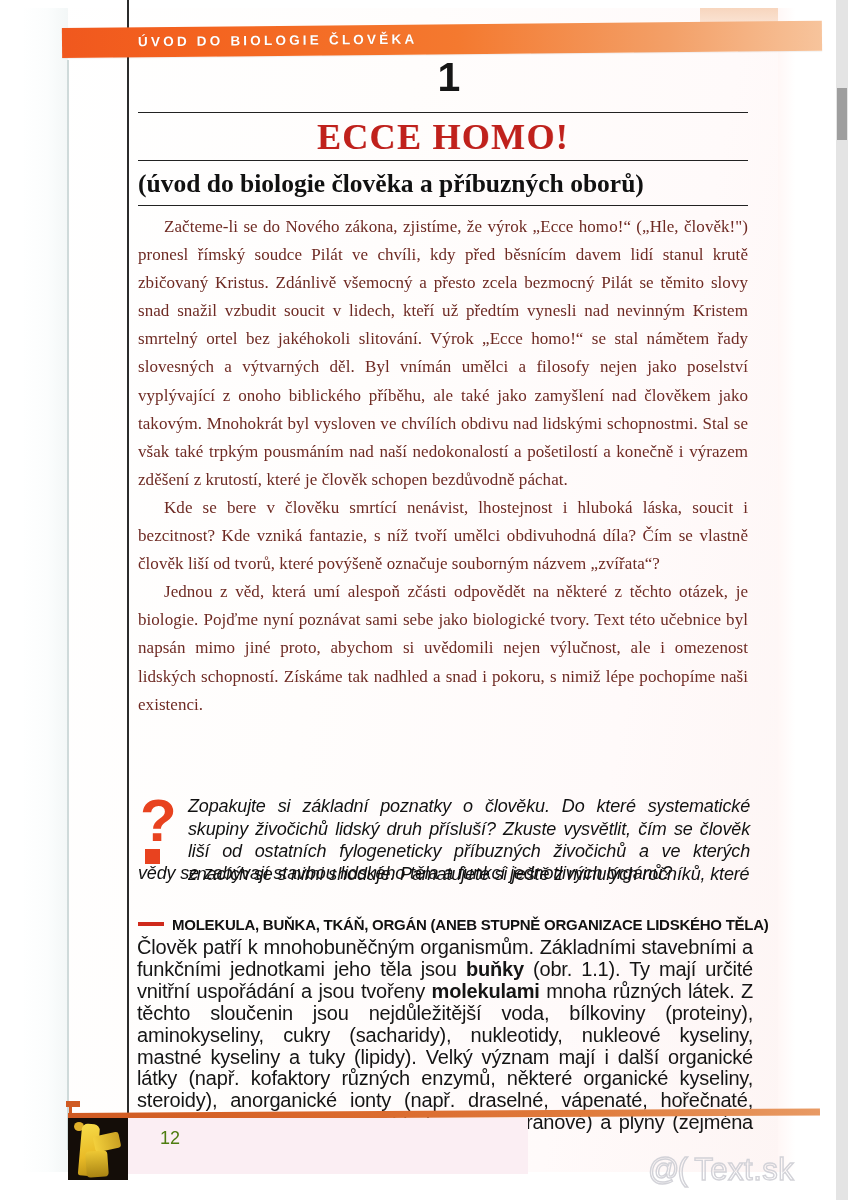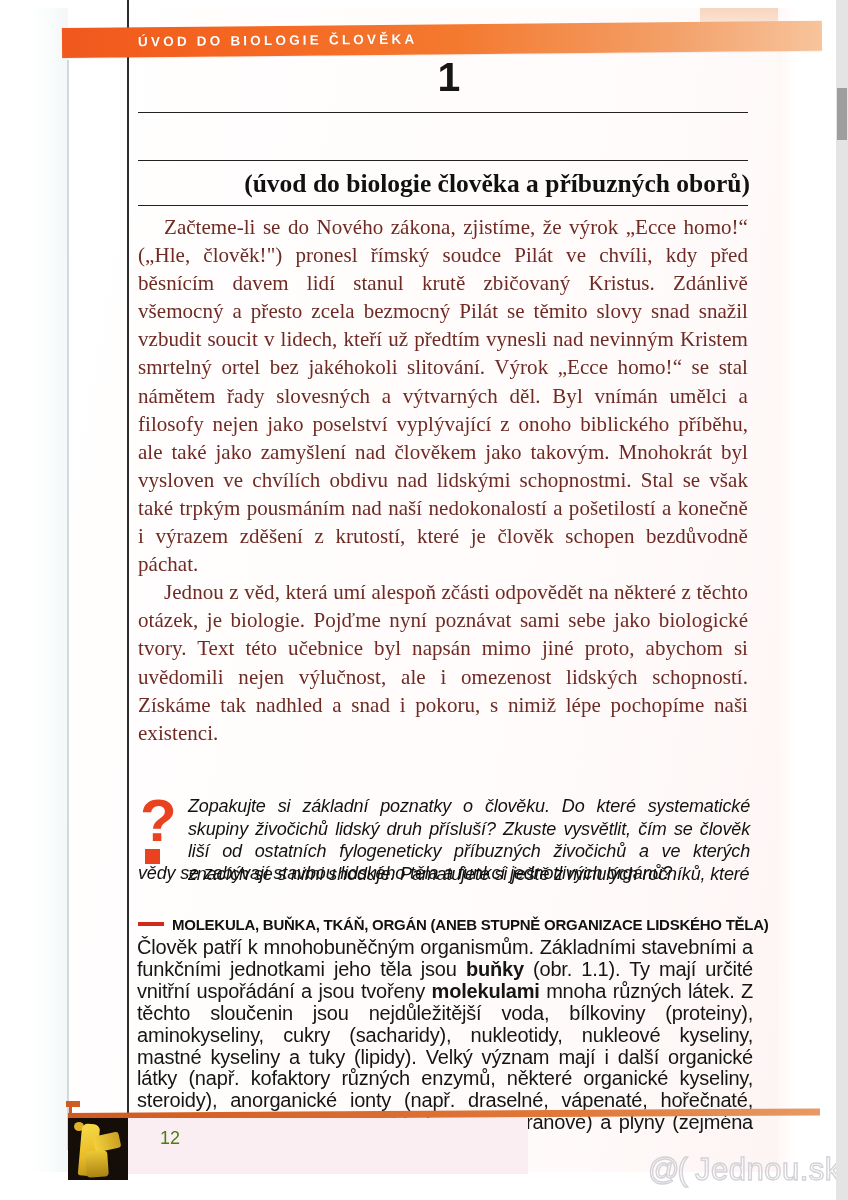--- a/index.html
+++ b/index.html
@@ -136,37 +136,37 @@
     letter-spacing: 1.3px;
     color: #c0211c;
     line-height: 46px;
     text-shadow: 0.5px 0 0 rgba(160,30,25,.35);
   }
   .title-sub {
     position: absolute;
     left: 138px;
     top: 165px;
     width: 612px;
-    text-align: right;
+    text-align: left;
     font-family: "Liberation Serif", serif;
     font-weight: bold;
     font-size: 25.5px;
     color: #111111;
     line-height: 38px;
     white-space: nowrap;
   }
 
   
   .serif-body {
     position: absolute;
     left: 138px;
     top: 213px;
     width: 610px;
     font-family: "Liberation Serif", serif;
-    font-size: 21px;
+    font-size: 17px;
     line-height: 28.1px;
     color: #6e2a23;
     text-align: justify;
     text-justify: inter-word;
     letter-spacing: .05px;
   }
   .serif-body p {
     margin: 0;
     text-indent: 26px;
   }
@@ -391,26 +391,28 @@
   <div class="right-pagecurl"></div>
   <div class="binding-line"></div>
 
   <div class="banner">
     <div class="banner-label">ÚVOD DO BIOLOGIE ČLOVĚKA</div>
   </div>
 
   <div class="chapter-num">1</div>
 
   <div class="rule rule-top"></div>
+  <div class="title-main">ECCE HOMO!</div>
   <div class="rule rule-mid"></div>
   <div class="title-sub">(úvod do biologie člověka a příbuzných oborů)</div>
   <div class="rule rule-bot"></div>
 
   <div class="serif-body">
     <p class="first"><span>Začteme-li se do Nového zákona, zjistíme, že výrok „Ecce homo!“ („Hle, člověk!") pronesl římský soudce Pilát ve chvíli, kdy před běsnícím davem lidí stanul krutě zbičovaný Kristus. Zdánlivě všemocný a přesto zcela bezmocný Pilát se těmito slovy snad snažil vzbudit soucit v lidech, kteří už předtím vynesli nad nevinným Kristem smrtelný ortel bez jakéhokoli slitování. Výrok „Ecce homo!“ se stal námětem řady slovesných a výtvarných děl. Byl vnímán umělci a filosofy nejen jako poselství vyplývající z onoho biblického příběhu, ale také jako zamyšlení nad člověkem jako takovým. Mnohokrát byl vysloven ve chvílích obdivu nad lidskými schopnostmi. Stal se však také trpkým pousmáním nad naší nedokonalostí a pošetilostí a konečně i výrazem zděšení z krutostí, které je člověk schopen bezdůvodně páchat.</span></p>
+    <p><span>Kde se bere v člověku smrtící nenávist, lhostejnost i hluboká láska, soucit i bezcitnost? Kde vzniká fantazie, s níž tvoří umělci obdivuhodná díla? Čím se vlastně člověk liší od tvorů, které povýšeně označuje souborným názvem „zvířata“?</span></p>
     <p><span>Jednou z věd, která umí alespoň zčásti odpovědět na některé z těchto otázek, je biologie. Pojďme nyní poznávat sami sebe jako biologické tvory. Text této učebnice byl napsán mimo jiné proto, abychom si uvědomili nejen výlučnost, ale i omezenost lidských schopností. Získáme tak nadhled a snad i pokoru, s nimiž lépe pochopíme naši existenci.</span></p>
   </div>
 
   <div class="qbox">
     <div class="q-icon">
       <div class="qmark">?</div>
       <div class="qdot"></div>
     </div>
     <div class="q-text">
       <span>Zopakujte si základní poznatky o člověku. Do které systematické skupiny živočichů lidský druh přísluší? Zkuste vysvětlit, čím se člověk liší od ostatních fylogeneticky příbuzných živočichů a ve kterých znacích se s nimi shoduje. Pamatujete si ještě z minulých ročníků, které</span>
@@ -433,19 +435,19 @@
 
   <div class="thumb">
     <div class="fig-d"></div>
     <div class="fig-a"></div>
     <div class="fig-b"></div>
     <div class="fig-c"></div>
   </div>
 
   <div class="page-num">12</div>
 
-  <div class="watermark"><span class="wm-at">@(</span> <span>Jednou.sk</span></div>
+  <div class="watermark"><span class="wm-at">@(</span> <span>Text.sk</span></div>
 
   <div class="scrollbar">
     <div class="scroll-thumb"></div>
   </div>
 
 </div>
 
 </body></html>

